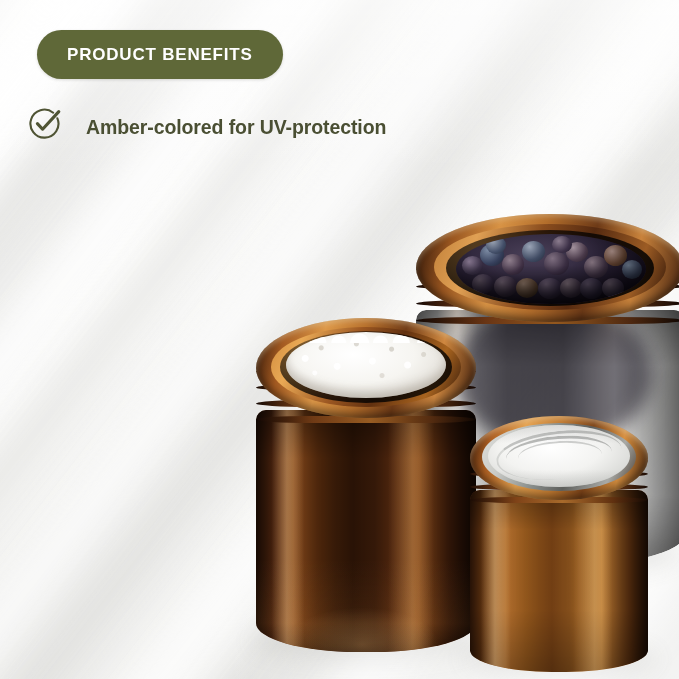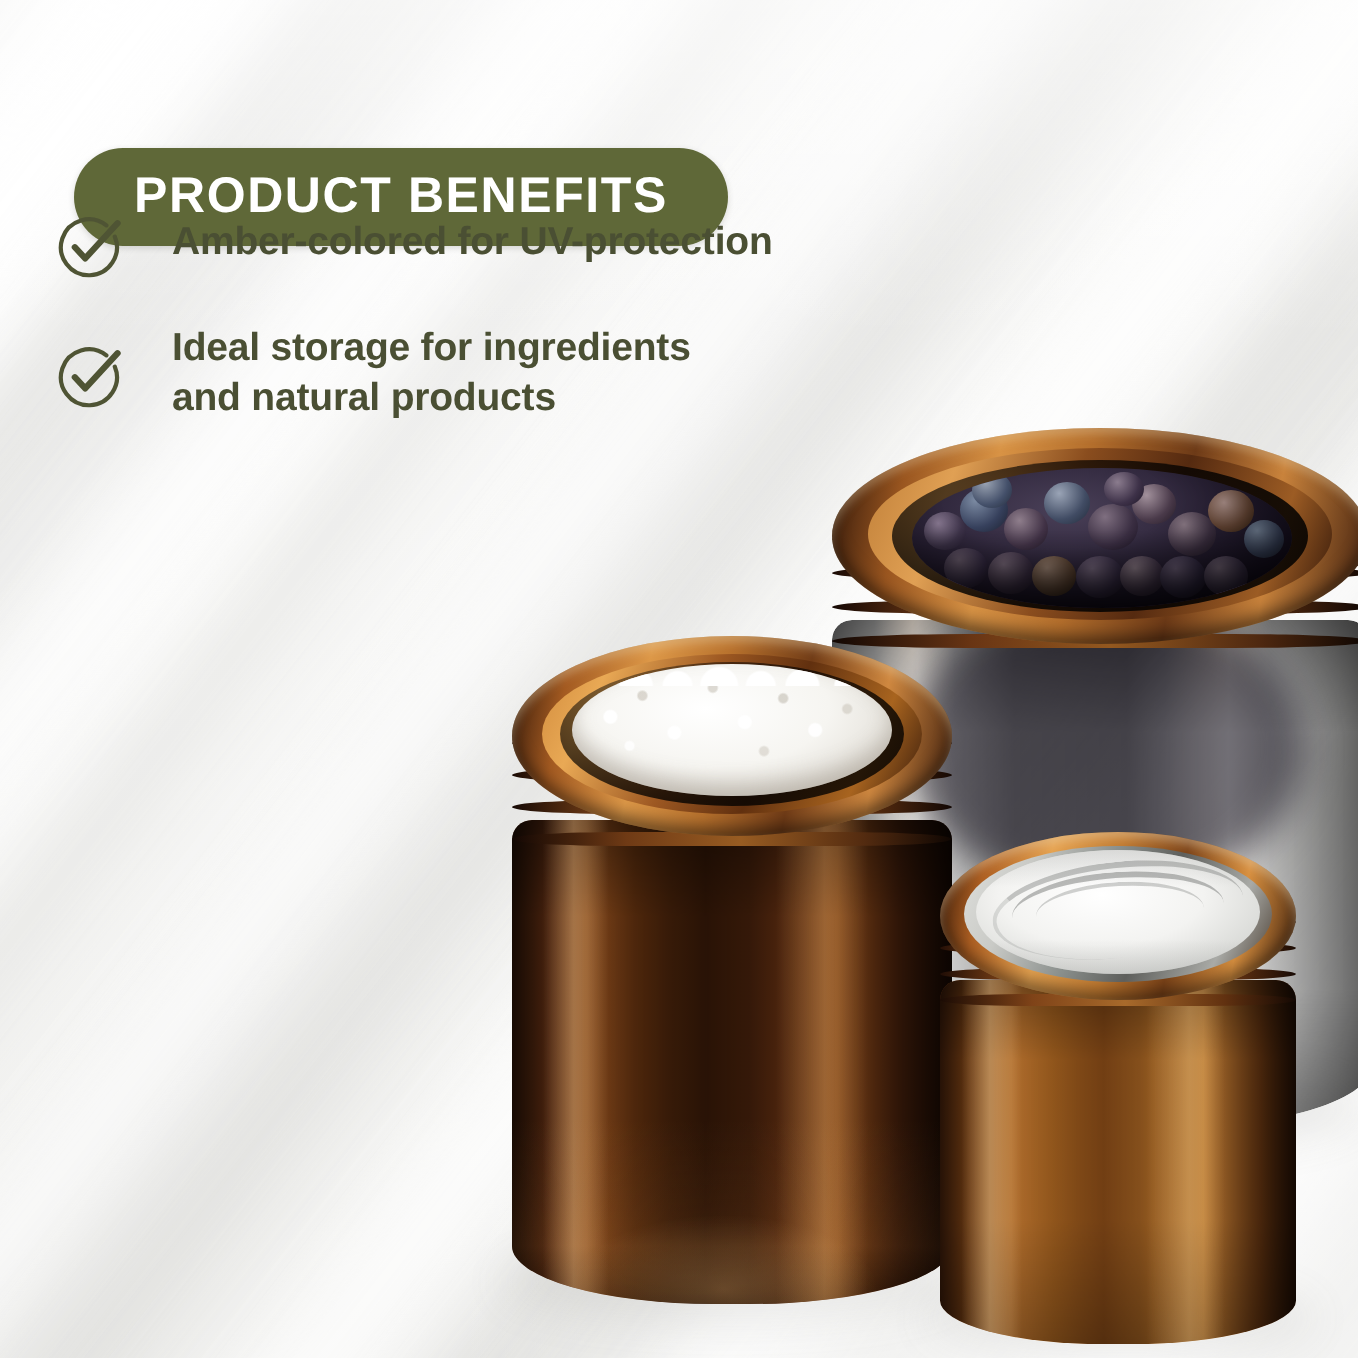--- a/index.html
+++ b/index.html
@@ -60,28 +60,27 @@
       radial-gradient(75% 60% at 85% 92%, rgba(255,255,255,.8), rgba(255,255,255,0) 70%);
   }
 
   
   .badge {
     position:absolute; left:37px; top:30px;
     height:49px; padding:0 30px;
     border-radius:25px;
     display:flex; align-items:center; justify-content:flex-start;
     color:#fff;
-    font-size:25px; font-weight:bold; letter-spacing:.8px;
+    font-size:17px; font-weight:bold; letter-spacing:.8px;
     box-shadow:0 1px 3px rgba(60,60,50,.18);
-    margin-top:44px;
   }
 
   .benefits { position:absolute; left:28px; top:104px; width:470px; }
   .benefit {
-    display:flex; align-items:center;
+    display:flex; align-items:flex-end;
     margin-bottom:22px;
   }
   .benefit .chk { flex:0 0 34px; width:34px; height:34px; margin-top:2px; }
   .benefit .txt {
     margin-left:24px;
     font-size:19.5px; font-weight:bold; line-height:1.30;
     letter-spacing:-.1px;
     white-space:pre-line;
   }
 
@@ -351,24 +350,14 @@
       <span class="chk">
         <svg viewBox="0 0 34 34" width="34" height="34">
           <path d="M29.4 12.3a14 14 0 1 1-4.2-5.6" fill="none" stroke="#4f5434" stroke-width="2.1" stroke-linecap="round"></path>
           <path d="M9.4 17.6l5.2 5.6L30.8 5.6" fill="none" stroke="#4f5434" stroke-width="3.1" stroke-linecap="round" stroke-linejoin="round"></path>
         </svg>
       </span>
       <span class="txt" style="color: rgb(74, 79, 51);">Amber-colored for UV-protection</span>
     </div>
 
 
-    <div class="benefit">
-      <span class="chk">
-        <svg viewBox="0 0 34 34" width="34" height="34">
-          <path d="M29.4 12.3a14 14 0 1 1-4.2-5.6" fill="none" stroke="#4f5434" stroke-width="2.1" stroke-linecap="round"></path>
-          <path d="M9.4 17.6l5.2 5.6L30.8 5.6" fill="none" stroke="#4f5434" stroke-width="3.1" stroke-linecap="round" stroke-linejoin="round"></path>
-        </svg>
-      </span>
-      <span class="txt" style="color: rgb(74, 79, 51);">Ideal storage for ingredients
-and natural products</span>
-    </div>
   </div>
 </div>
 
 </body></html>

